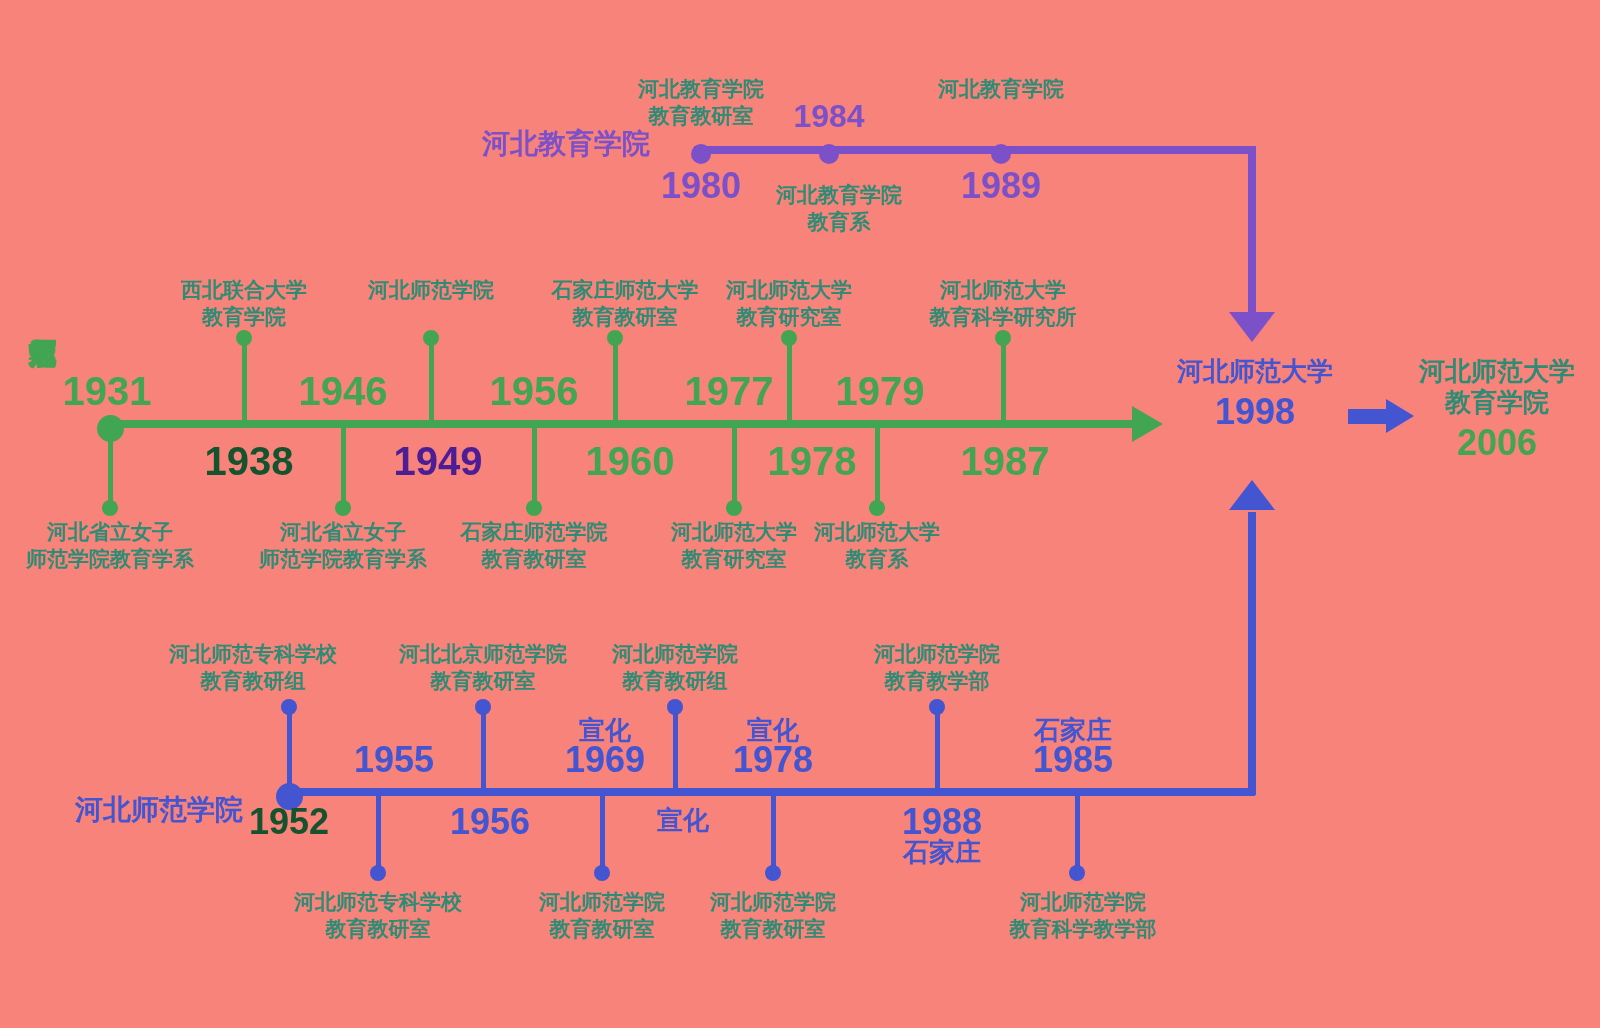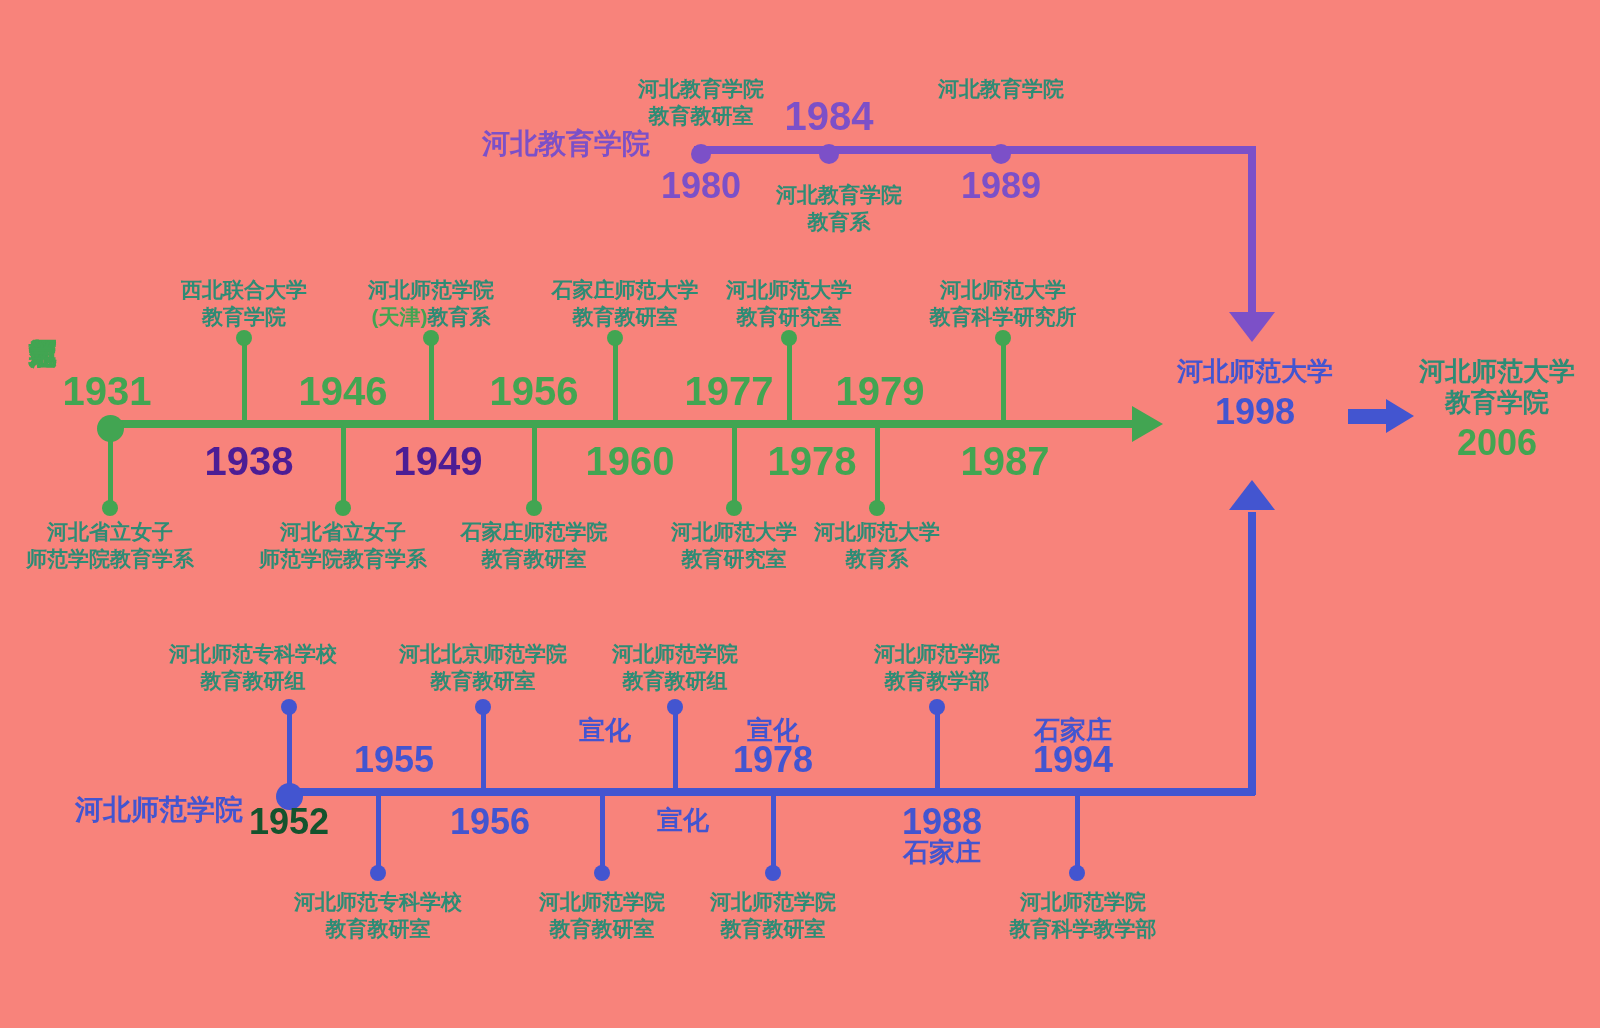--- a/index.html
+++ b/index.html
@@ -71,21 +71,21 @@
       <div class="dot" style="left: 691px; top: 144px; width: 20px; height: 20px; background: rgb(124, 80, 200);"></div>
       <div class="yearlbl" style="left: 701px; top: 170px; color: rgb(124, 80, 200);">
         <div style="font-size: 36px; line-height: 32px;">1980</div>
       </div>
       <div class="instlbl" style="left: 701px; top: 75px;">
         <div>河北教育学院</div>
         <div>教育教研室</div>
       </div>
       <div class="dot" style="left: 819px; top: 144px; width: 20px; height: 20px; background: rgb(124, 80, 200);"></div>
       <div class="yearlbl" style="left: 829px; top: 100px; color: rgb(124, 80, 200);">
-        <div style="font-size: 40px; line-height: 32px;">1984</div>
+        <div style="font-size: 32px; line-height: 32px;">1984</div>
       </div>
       <div class="instlbl" style="left: 839px; top: 181px;">
         <div>河北教育学院</div>
         <div>教育系</div>
       </div>
       <div class="dot" style="left: 991px; top: 144px; width: 20px; height: 20px; background: rgb(124, 80, 200);"></div>
       <div class="yearlbl" style="left: 1001px; top: 170px; color: rgb(124, 80, 200);">
         <div style="font-size: 36px; line-height: 32px;">1989</div>
       </div>
       <div class="instlbl" style="left: 1001px; top: 75px;">
@@ -96,21 +96,21 @@
       <div class="dot" style="left: 96.5px; top: 414.5px; width: 27px; height: 27px; background: rgb(66, 165, 82);"></div>
       <div class="yearlbl" style="left: 107px; top: 374px; color: rgb(66, 165, 82);">
         <div style="font-size: 40px; line-height: 34px;">1931</div>
       </div>
       <div class="instlbl" style="left: 110px; top: 518px;">
         <div>河北省立女子</div>
         <div>师范学院教育学系</div>
       </div>
       <div class="stem" style="left: 244px; top: 338px; height: 86px; background: rgb(66, 165, 82);"></div>
       <div class="dot" style="left: 236px; top: 330px; width: 16px; height: 16px; background: rgb(66, 165, 82);"></div>
-      <div class="yearlbl" style="left: 249px; top: 444px; color: #4c1d95;">
+      <div class="yearlbl" style="left: 249px; top: 444px; color: #14532d;">
         <div style="font-size: 40px; line-height: 34px;">1938</div>
       </div>
       <div class="instlbl" style="left: 244px; top: 276px;">
         <div>西北联合大学</div>
         <div>教育学院</div>
       </div>
       <div class="stem" style="left: 343px; top: 424px; height: 84px; background: rgb(66, 165, 82);"></div>
       <div class="dot" style="left: 335px; top: 500px; width: 16px; height: 16px; background: rgb(66, 165, 82);"></div>
       <div class="yearlbl" style="left: 343px; top: 374px; color: rgb(66, 165, 82);">
         <div style="font-size: 40px; line-height: 34px;">1946</div>
@@ -119,21 +119,20 @@
         <div>河北省立女子</div>
         <div>师范学院教育学系</div>
       </div>
       <div class="stem" style="left: 431px; top: 338px; height: 86px; background: rgb(66, 165, 82);"></div>
       <div class="dot" style="left: 423px; top: 330px; width: 16px; height: 16px; background: rgb(66, 165, 82);"></div>
       <div class="yearlbl" style="left: 438px; top: 444px; color: #4c1d95;">
         <div style="font-size: 40px; line-height: 34px;">1949</div>
       </div>
       <div class="instlbl" style="left: 431px; top: 276px;">
         <div>河北师范学院</div>
-        <div><span class="seg-green">(天津)</span><span>教育系</span></div>
       </div>
       <div class="stem" style="left: 534px; top: 424px; height: 84px; background: rgb(66, 165, 82);"></div>
       <div class="dot" style="left: 526px; top: 500px; width: 16px; height: 16px; background: rgb(66, 165, 82);"></div>
       <div class="yearlbl" style="left: 534px; top: 374px; color: rgb(66, 165, 82);">
         <div style="font-size: 40px; line-height: 34px;">1956</div>
       </div>
       <div class="instlbl" style="left: 534px; top: 518px;">
         <div>石家庄师范学院</div>
         <div>教育教研室</div>
       </div>
@@ -207,20 +206,21 @@
         <div style="font-size: 36px; line-height: 32px;">1956</div>
       </div>
       <div class="instlbl" style="left: 483px; top: 640px;">
         <div>河北北京师范学院</div>
         <div>教育教研室</div>
       </div>
       <div class="stem" style="left: 602px; top: 792px; height: 81px; background: rgb(67, 85, 208);"></div>
       <div class="dot" style="left: 594px; top: 865px; width: 16px; height: 16px; background: rgb(67, 85, 208);"></div>
       <div class="yearlbl" style="left: 605px; top: 716px; color: rgb(67, 85, 208);">
         <span class="loc">宣化</span>
+        <div style="font-size: 36px; line-height: 32px;">1969</div>
       </div>
       <div class="instlbl" style="left: 602px; top: 888px;">
         <div>河北师范学院</div>
         <div>教育教研室</div>
       </div>
       <div class="stem" style="left: 675px; top: 707px; height: 85px; background: rgb(67, 85, 208);"></div>
       <div class="dot" style="left: 667px; top: 699px; width: 16px; height: 16px; background: rgb(67, 85, 208);"></div>
       <div class="yearlbl" style="left: 683px; top: 806px; color: rgb(67, 85, 208);">
         <span class="loc">宣化</span>
       </div>
@@ -245,21 +245,21 @@
         <span class="loc">石家庄</span>
       </div>
       <div class="instlbl" style="left: 937px; top: 640px;">
         <div>河北师范学院</div>
         <div>教育教学部</div>
       </div>
       <div class="stem" style="left: 1077px; top: 792px; height: 81px; background: rgb(67, 85, 208);"></div>
       <div class="dot" style="left: 1069px; top: 865px; width: 16px; height: 16px; background: rgb(67, 85, 208);"></div>
       <div class="yearlbl" style="left: 1073px; top: 716px; color: rgb(67, 85, 208);">
         <span class="loc">石家庄</span>
-        <div style="font-size: 36px; line-height: 32px;">1994</div>
+        <div style="font-size: 36px; line-height: 32px;">1985</div>
       </div>
       <div class="instlbl" style="left: 1083px; top: 888px;">
         <div>河北师范学院</div>
         <div>教育科学教学部</div>
       </div>
     </div>
 
   <div class="abs merge-block blk1998">
     <div>河北师范大学</div>
     <div class="merge-year">1998</div>

